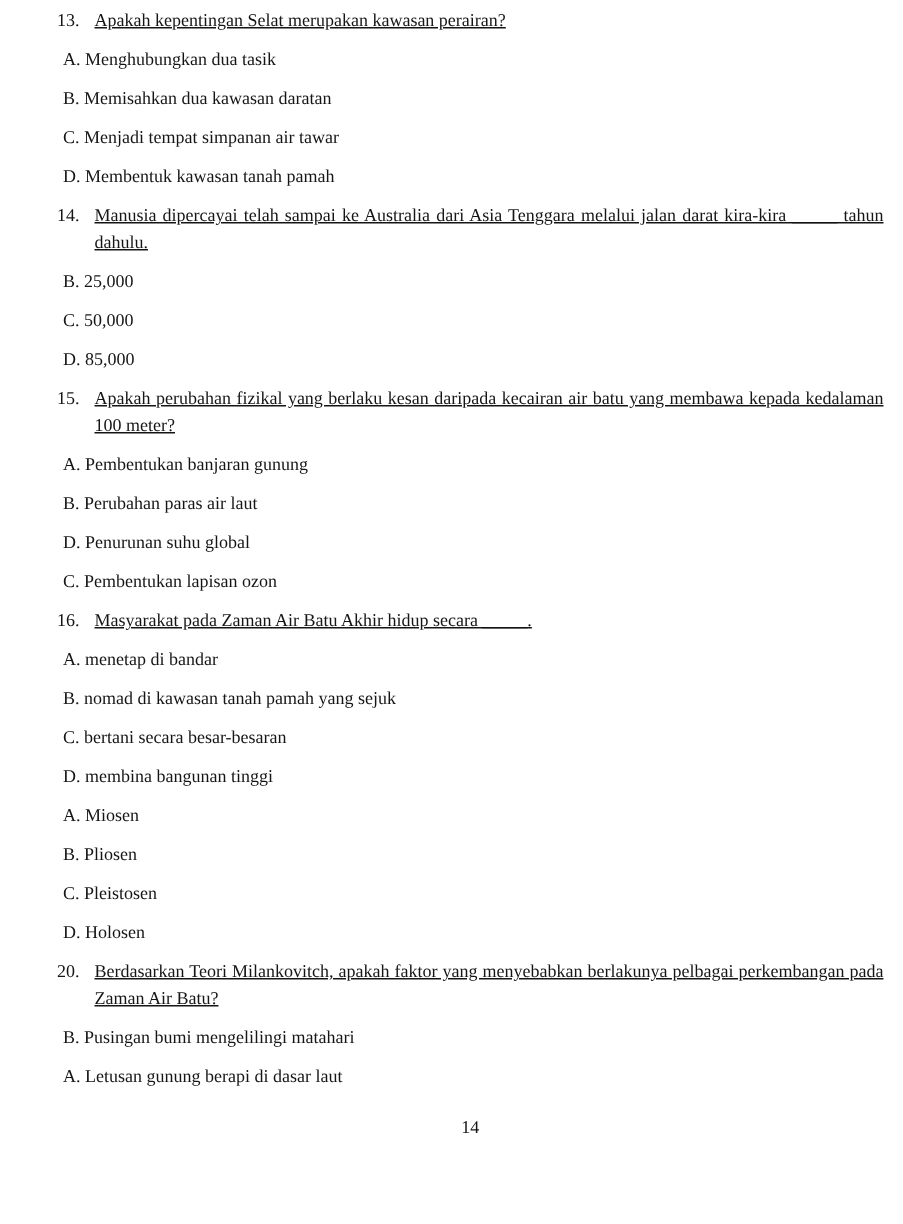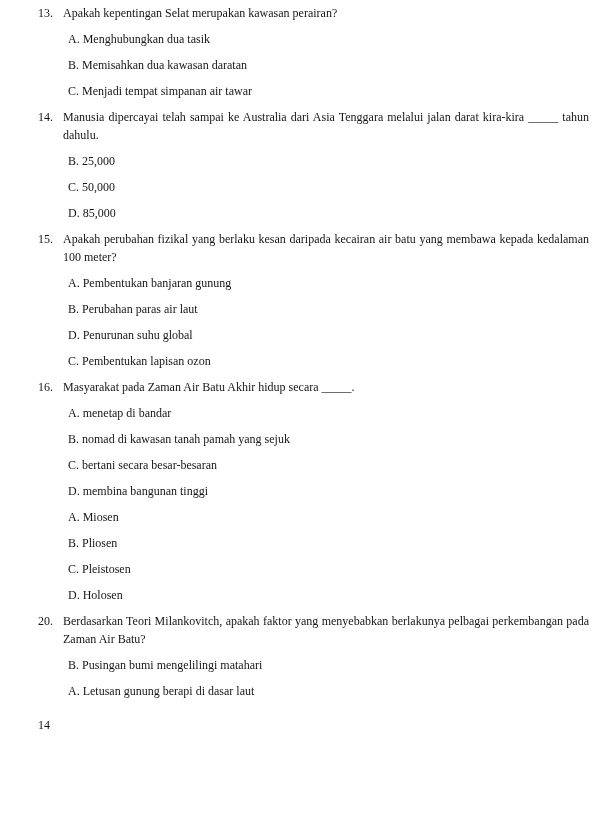--- a/index.html
+++ b/index.html
@@ -26,44 +26,46 @@
     display: flex;
     margin: 0 0 8px 0;
   }
   .q-num {
     flex: 0 0 25px;
     width: 25px;
   }
   .q-text {
     flex: 1;
     text-align: justify;
+    text-decoration: underline;
   }
   .option {
-    margin: 0 0 8px 30px;
+    margin: 0 0 8px 4px;
     white-space: nowrap;
     font-family: Liberation Serif, serif;
   }
   .page-number {
-    text-align: left;
+    text-align: center;
     margin-top: 16px;
   }
 </style>
 </head>
 <body>
 
 <div class="page">
 
   <div class="question">
     <div class="q-head">
       <span class="q-num">13.</span>
       <span class="q-text">Apakah kepentingan Selat merupakan kawasan perairan?</span>
     </div>
     <div class="option"><span>A.</span> <span>Menghubungkan dua tasik</span></div>
     <div class="option"><span>B.</span> <span>Memisahkan dua kawasan daratan</span></div>
     <div class="option"><span>C.</span> <span>Menjadi tempat simpanan air tawar</span></div>
+    <div class="option"><span>D.</span> <span>Membentuk kawasan tanah pamah</span></div>
   </div>
 
   <div class="question">
     <div class="q-head">
       <span class="q-num">14.</span>
       <span class="q-text">Manusia dipercayai telah sampai ke Australia dari Asia Tenggara melalui jalan darat kira-kira _____ tahun dahulu.</span>
     </div>
     <div class="option"><span>B.</span> <span>25,000</span></div>
     <div class="option"><span>C.</span> <span>50,000</span></div>
     <div class="option"><span>D.</span> <span>85,000</span></div>

